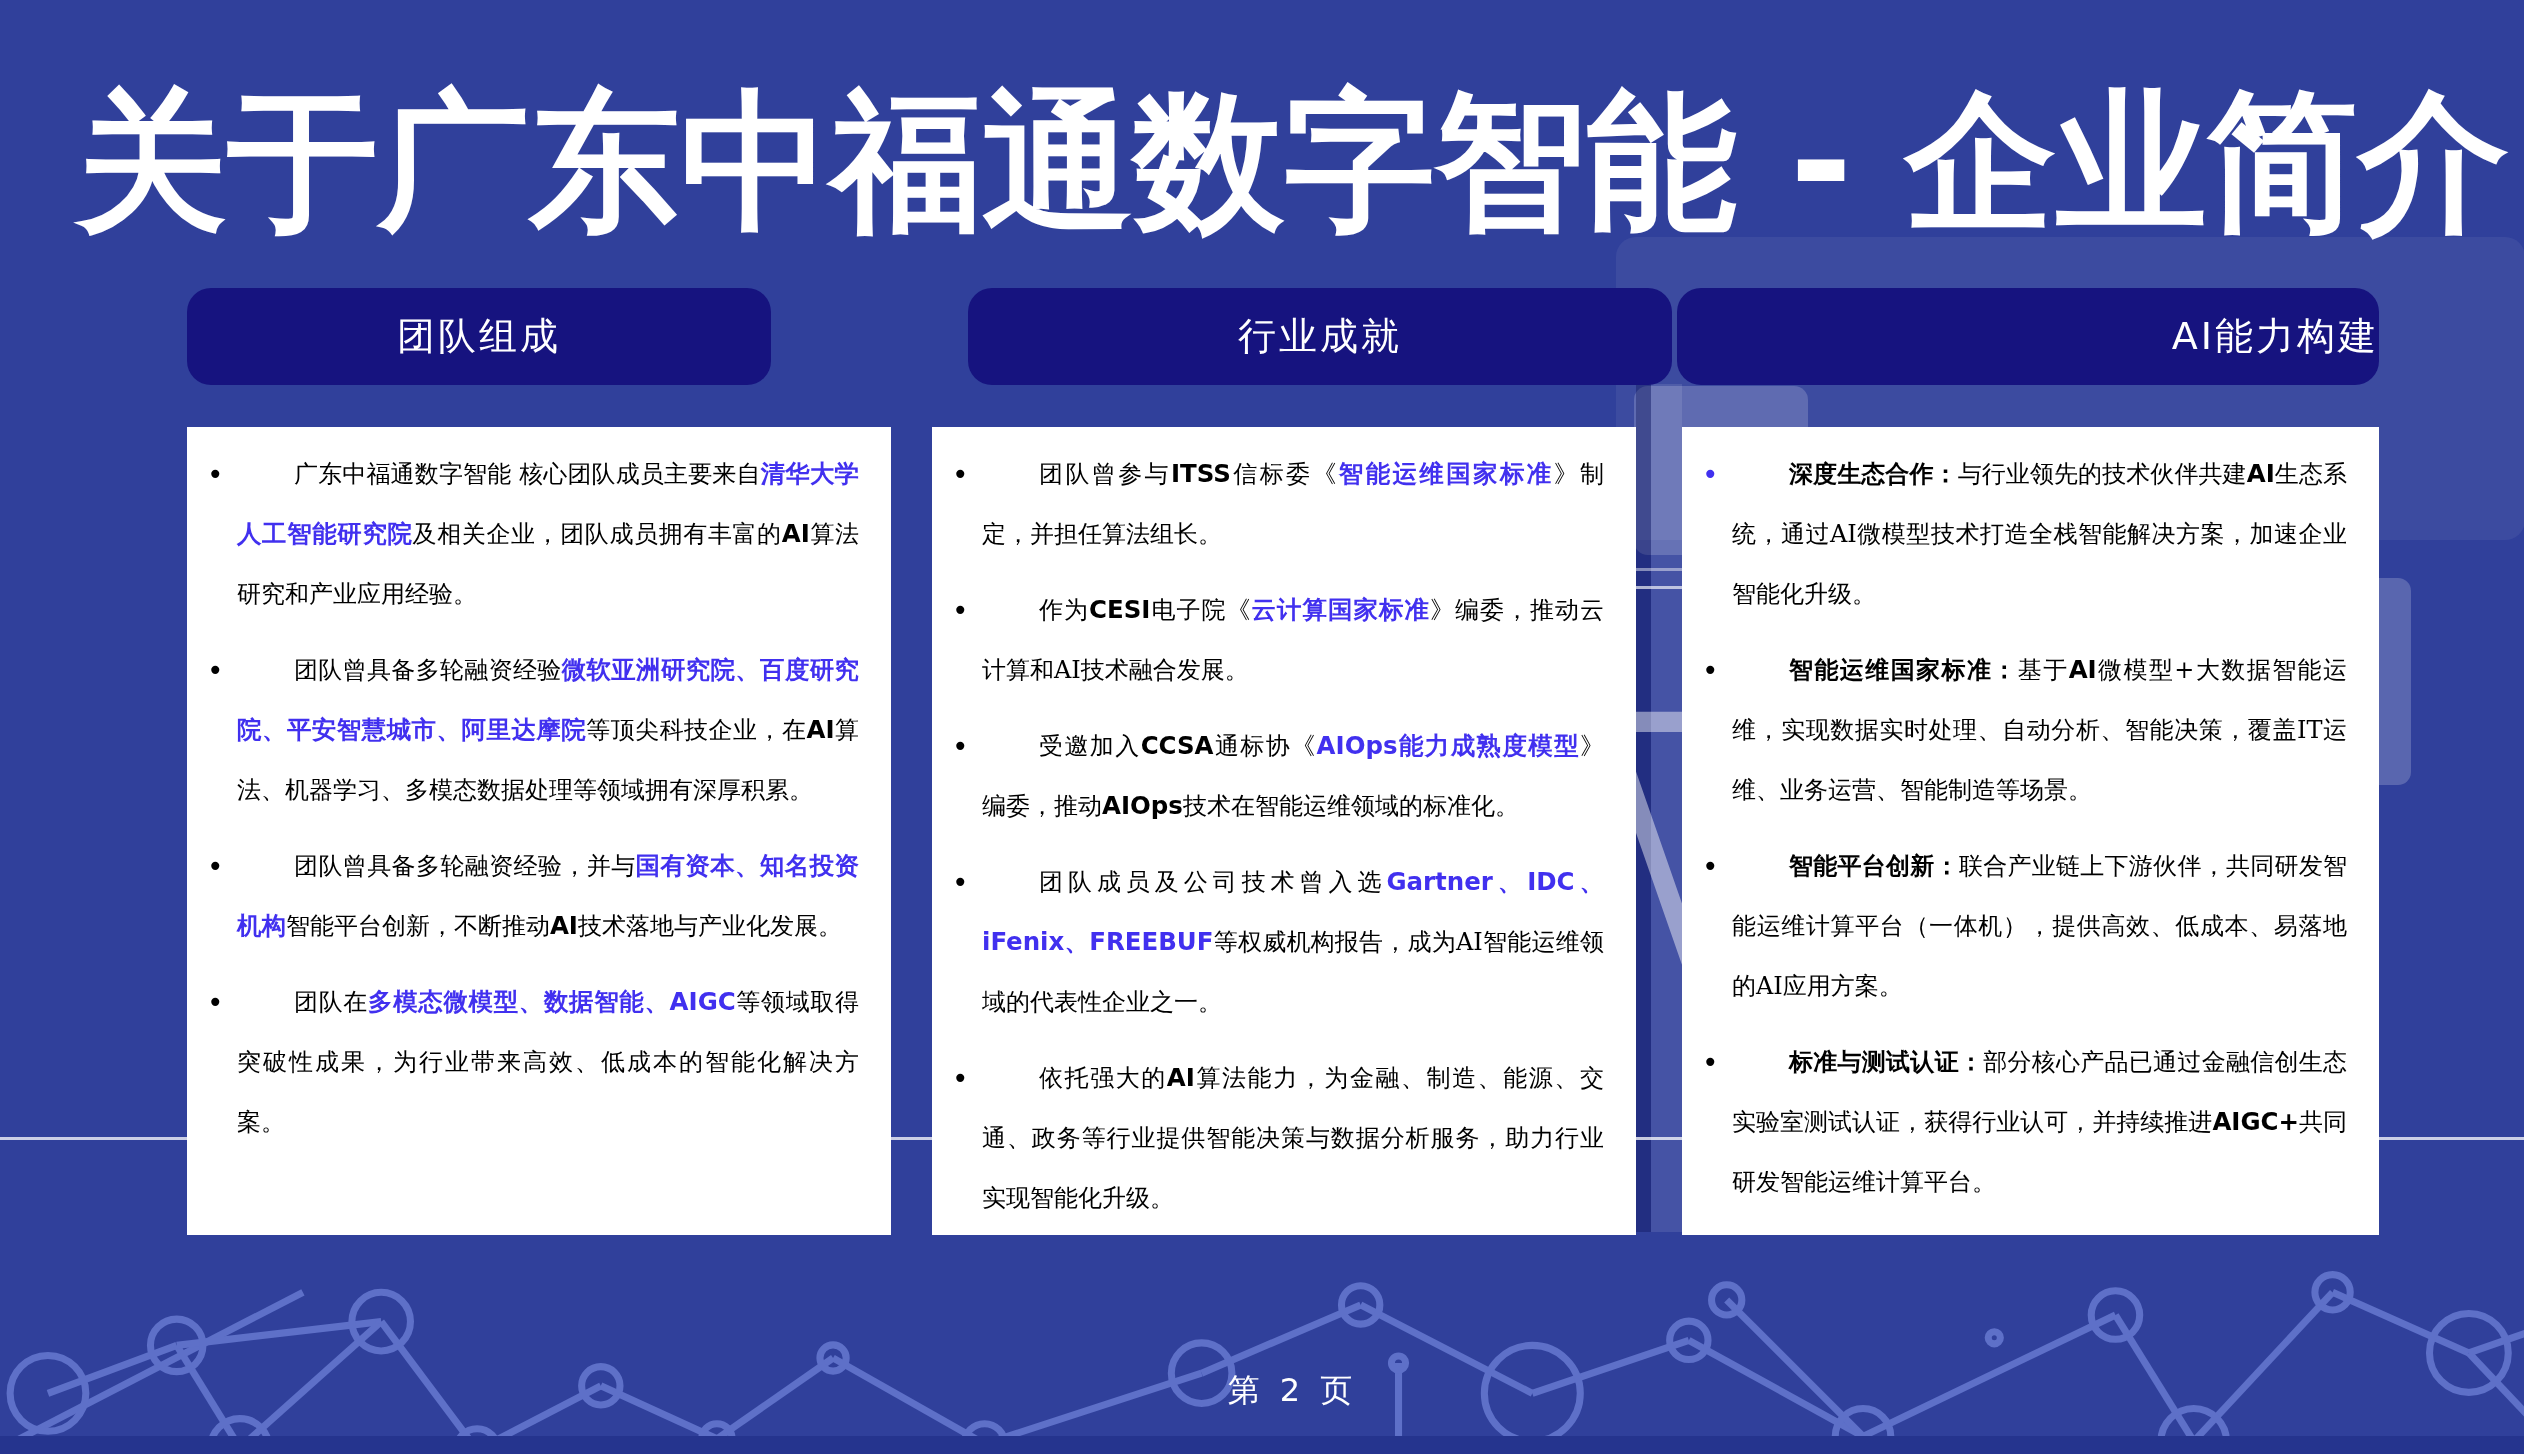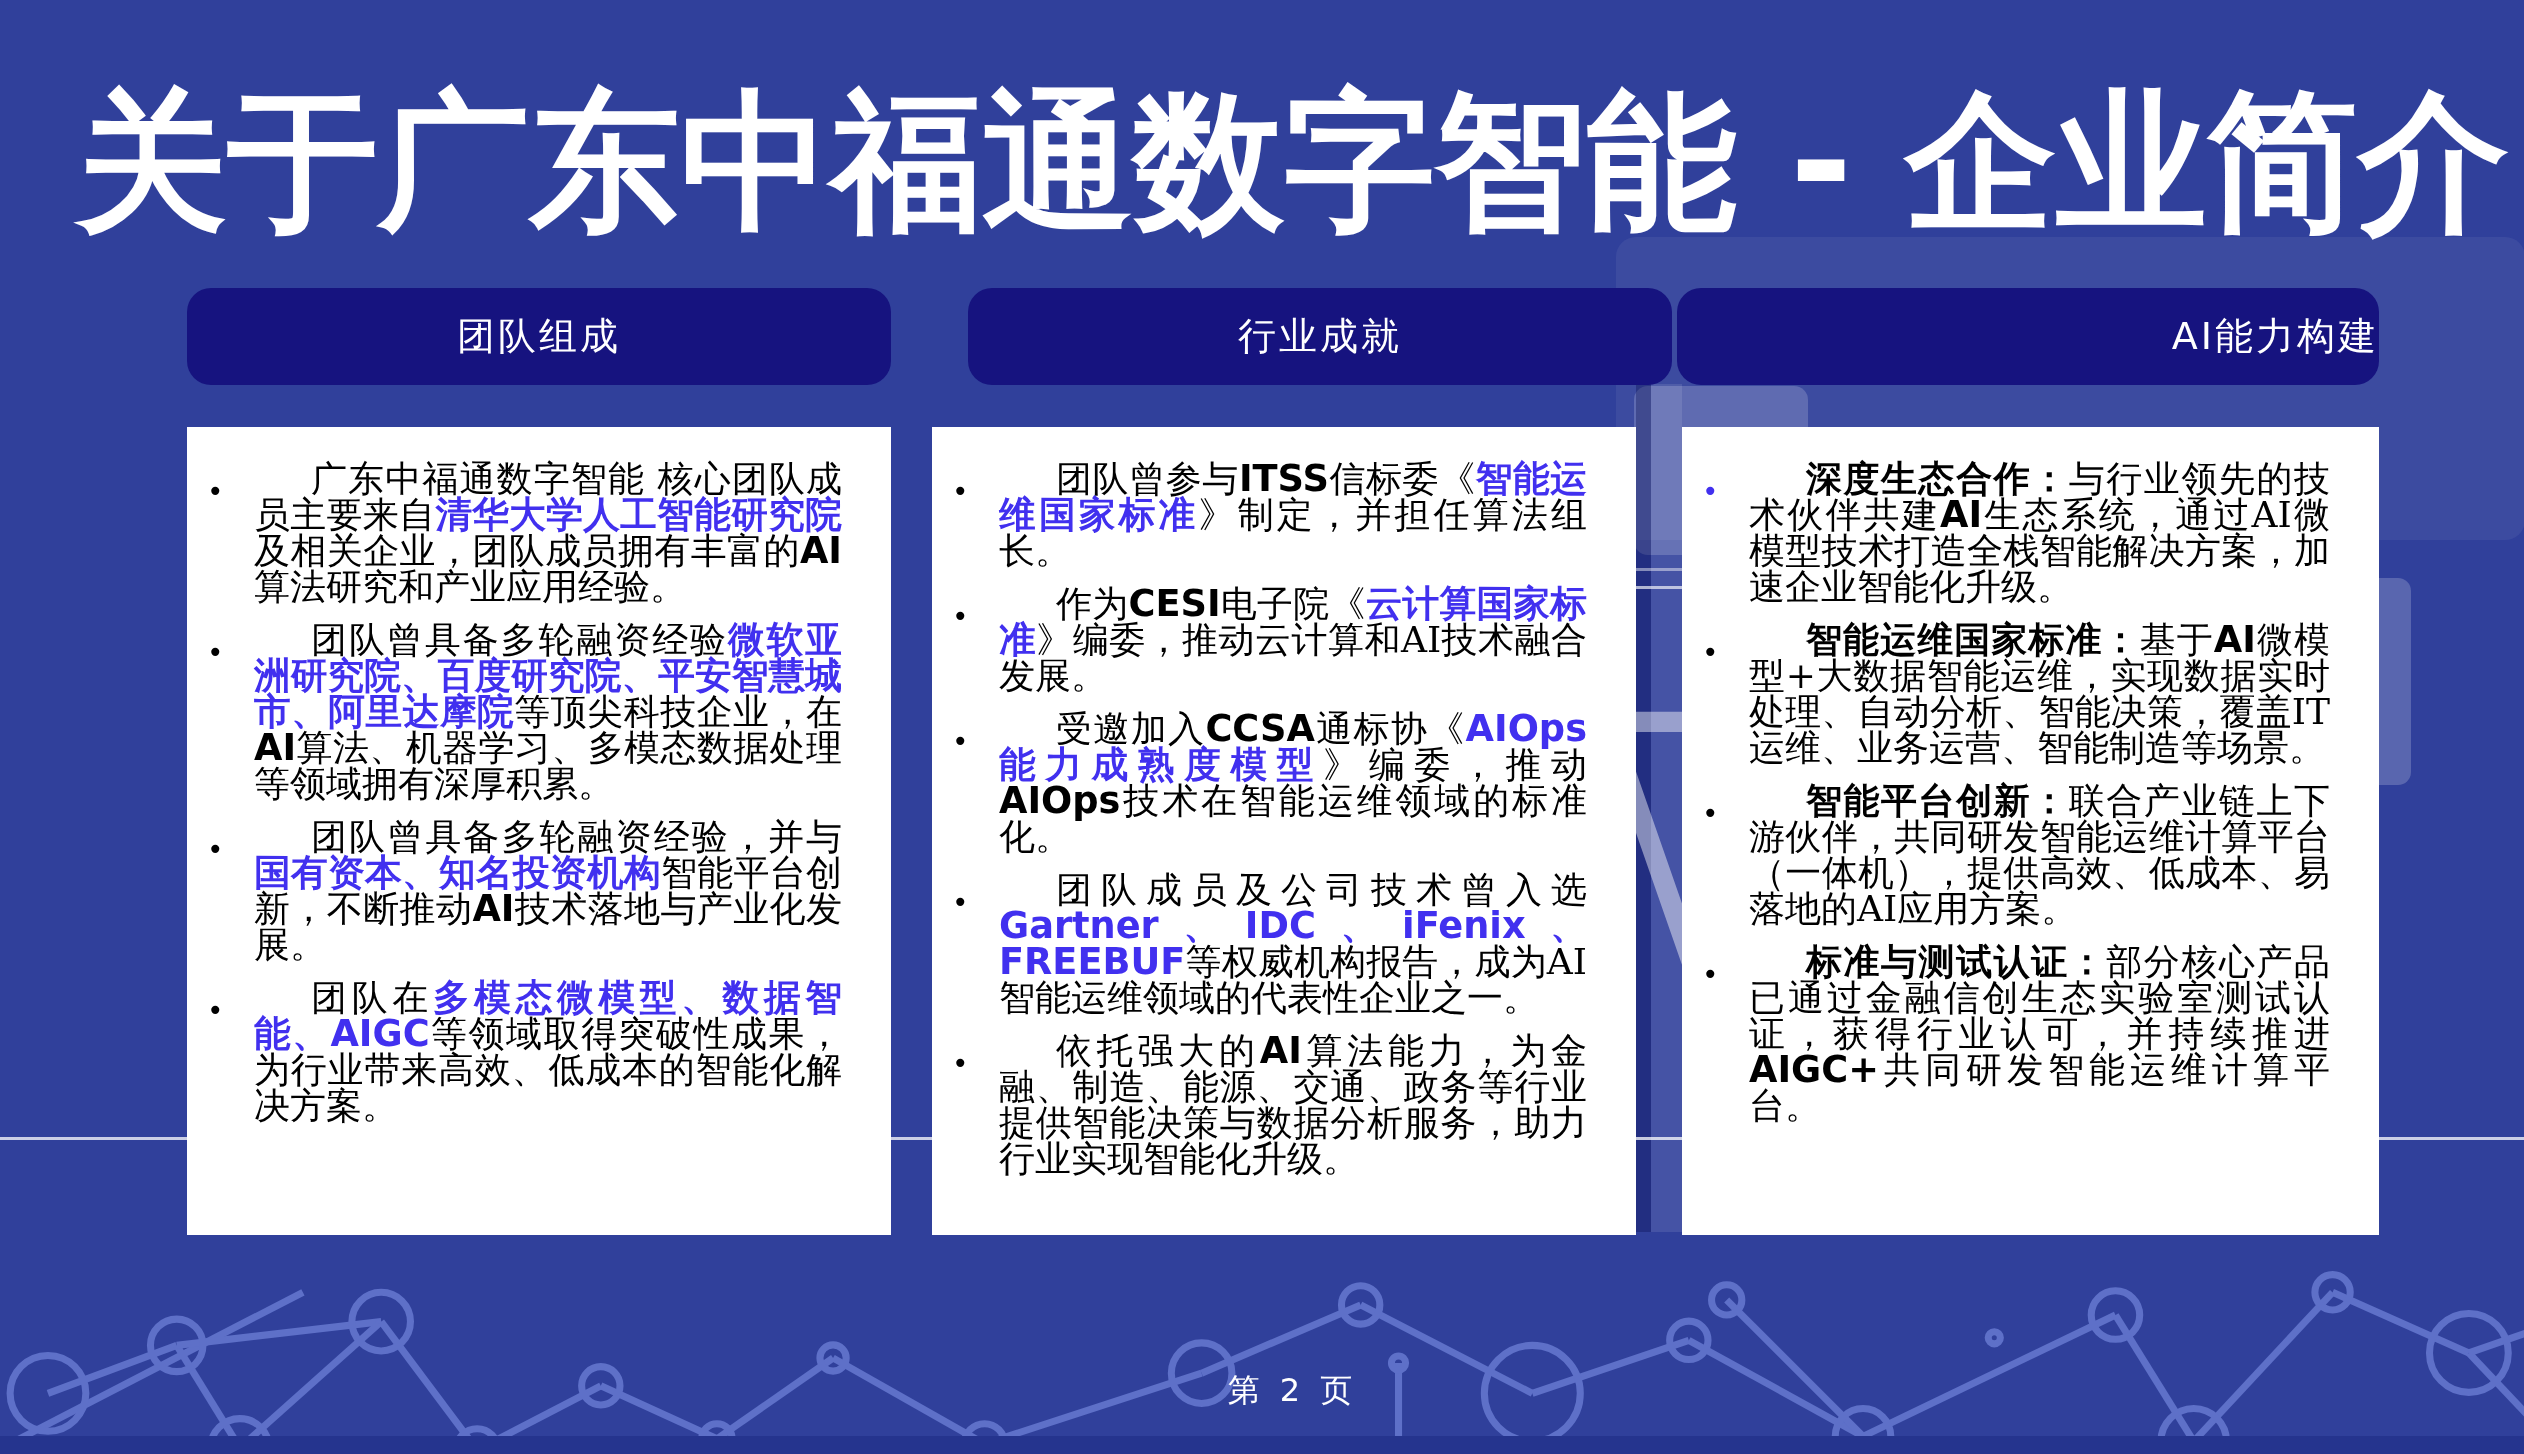--- a/index.html
+++ b/index.html
@@ -28,39 +28,39 @@
     text-align:center;color:#fff;font-family:"DejaVu Sans", sans-serif;
     font-size:151px;font-weight:bold;line-height:172px;white-space:nowrap;
   }
   
   .pill{
     position:absolute;z-index:2;top:288px;height:97px;border-radius:24px;
     background:var(--pill);color:#fff;
     font-family:"DejaVu Sans", sans-serif;font-size:38px;letter-spacing:3px;
     display:flex;align-items:center;justify-content:center;
   }
-  .pill-1{left:187px;width:704px;}
+  .pill-1{left:187px;width:584px;}
   .pill-2{left:968px;width:704px;}
   .pill-3{left:1677px;width:702px;justify-content:flex-end;}
   .card{
     position:absolute;z-index:2;top:427px;height:808px;background:var(--card);
     overflow:hidden;box-sizing:border-box;padding-top:17px;
   }
   .card-1{left:187px;width:704px;}
   .card-2{left:932px;width:704px;}
   .card-3{left:1682px;width:697px;}
   .bullet-item{position:relative;margin:0 0 16px 0;}
   .bullet-dot{
     position:absolute;left:20px;top:3px;font-size:28px;line-height:56px;color:#000;
     font-family:"DejaVu Sans", sans-serif;
   }
   .bullet-dot.dot-hl{color:var(--hl);}
   .bullet-text{
-    margin:17px;padding:0 32px 0 50px;text-indent:57px;
-    font-size:36px;line-height:36px;color:#000;text-align:justify;
+    margin:0;padding:0 32px 0 50px;text-indent:57px;
+    font-size:24px;line-height:60px;color:#000;text-align:justify;
   }
   .seg-n{font-family:"DejaVu Serif", serif;}
   .seg-b{font-family:"DejaVu Sans", sans-serif;font-weight:bold;font-size:1.02em;}
   .seg-hl{font-family:"DejaVu Sans", sans-serif;font-weight:bold;color:var(--hl);font-size:1.02em;}
   .seg-lead{font-family:"DejaVu Sans", sans-serif;font-weight:bold;}
   
   .footer{
     position:absolute;z-index:2;left:0;top:1369px;width:2585px;text-align:center;
     color:#fff;font-family:"DejaVu Sans", sans-serif;font-size:32px;letter-spacing:5px;
   }

